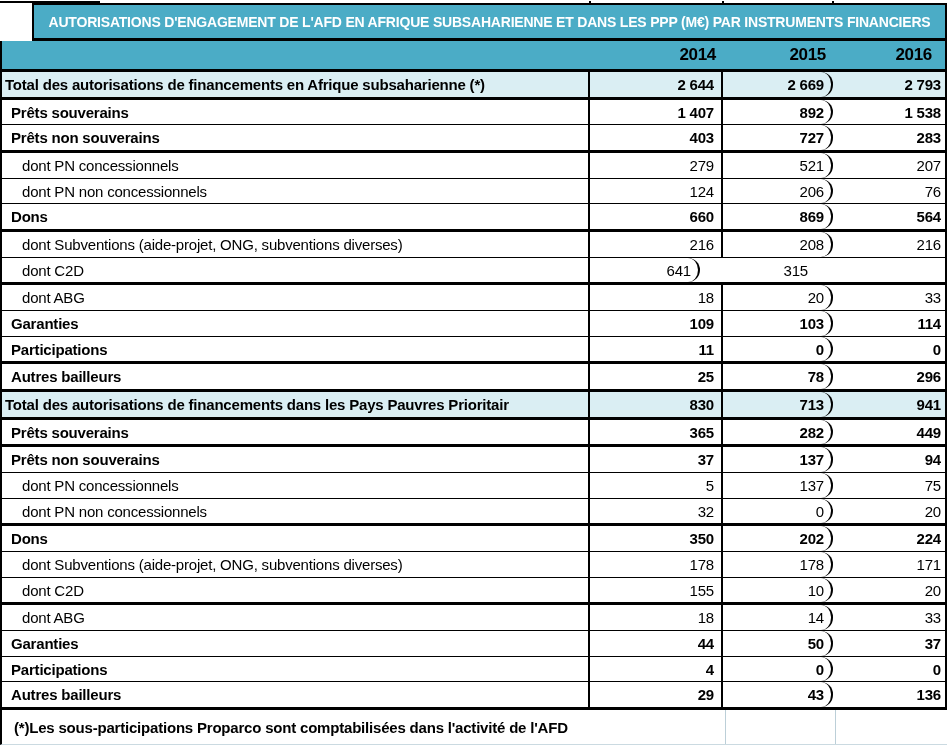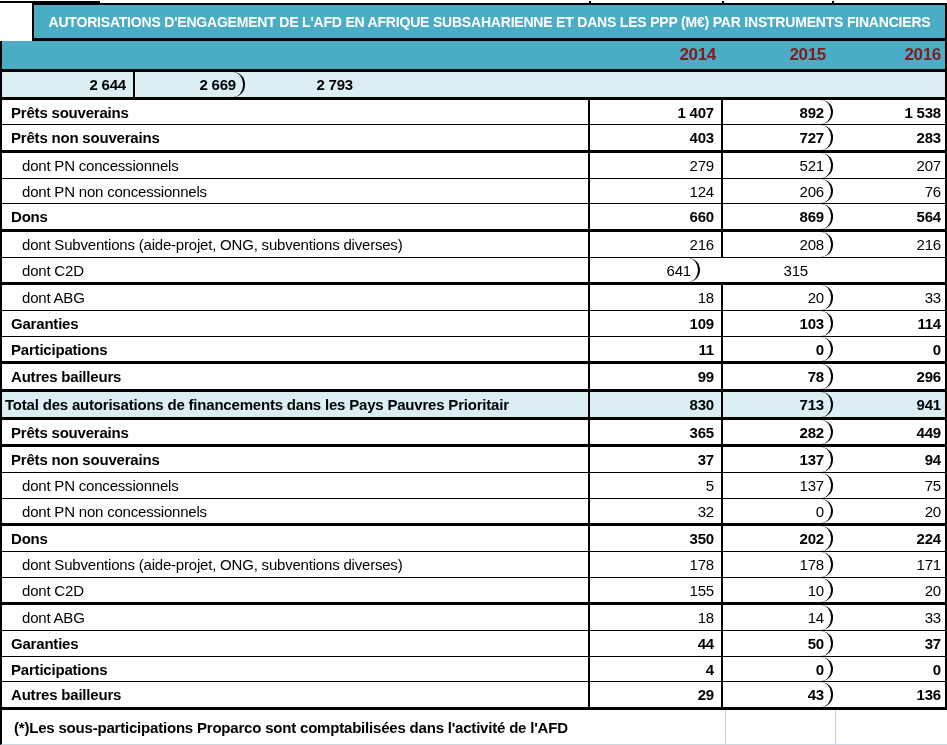--- a/index.html
+++ b/index.html
@@ -26,24 +26,24 @@
     white-space:nowrap; overflow:hidden;margin-left:32px;
   }
   .year-header {
     flex:none; height:31px; background:#4BACC6;
     border-left:2px solid #000; border-right:2px solid #000; border-bottom:3px solid #000;
     display:flex; align-items:center;
   }
   .year-spacer { width:588px; flex:none; height:100%; }
   .year-cell {
     flex:none; height:100%; display:flex; align-items:center; justify-content:flex-end;
-    color:#7f1d1d; font-weight:bold; font-size:17px; letter-spacing:-0.3px;
+    color:#000000; font-weight:bold; font-size:17px; letter-spacing:-0.3px;
     padding-right:7px;
   }
-  .yc-0 { width:133px; } .yc-1 { width:110px; } .yc-2 { width:112px; padding-right:4px; }
+  .yc-0 { width:133px; } .yc-1 { width:110px; } .yc-2 { width:112px; padding-right:13px; }
 
   .tbody {
     flex:1 1 auto; display:flex; flex-direction:column;
     border-left:2px solid #000; border-right:2px solid #000;
   }
   .row { flex:1 1 0; display:flex; align-items:stretch; border-bottom:1px solid #000; min-height:0; }
   .row.thick { border-bottom:3px solid #000; }
   .row .cell { display:flex; align-items:center; overflow:hidden; white-space:nowrap; }
   .cell.label { width:588px; flex:none; border-right:2px solid #000; font-size:15px; letter-spacing:-0.2px; }
   .cell.num { justify-content:flex-end; font-size:15px; letter-spacing:-0.2px; padding-right:7px; border-right:2px solid #000; }
@@ -87,20 +87,21 @@
 
   <div class="year-header">
     <div class="year-spacer"></div>
     <div class="year-cell yc-0">2014</div>
     <div class="year-cell yc-1">2015</div>
     <div class="year-cell yc-2">2016</div>
   </div>
 
   <div class="tbody">
       <div class="row total thick">
+        <div class="cell label">Total des autorisations de financements en Afrique subsaharienne (*)</div>
         <div class="cell num c0">2 644</div>
         <div class="cell num c1">2 669</div>
         <div class="cell num c2">2 793</div>
       </div>
       <div class="row main">
         <div class="cell label">Prêts souverains</div>
         <div class="cell num c0">1 407</div>
         <div class="cell num c1">892</div>
         <div class="cell num c2">1 538</div>
       </div>
@@ -152,21 +153,21 @@
         <div class="cell num c2">114</div>
       </div>
       <div class="row main thick">
         <div class="cell label">Participations</div>
         <div class="cell num c0">11</div>
         <div class="cell num c1">0</div>
         <div class="cell num c2">0</div>
       </div>
       <div class="row main thick">
         <div class="cell label">Autres bailleurs</div>
-        <div class="cell num c0">99</div>
+        <div class="cell num c0">25</div>
         <div class="cell num c1">78</div>
         <div class="cell num c2">296</div>
       </div>
       <div class="row total thick">
         <div class="cell label">Total des autorisations de financements dans les Pays Pauvres Prioritair</div>
         <div class="cell num c0">830</div>
         <div class="cell num c1">713</div>
         <div class="cell num c2">941</div>
       </div>
       <div class="row main thick">

